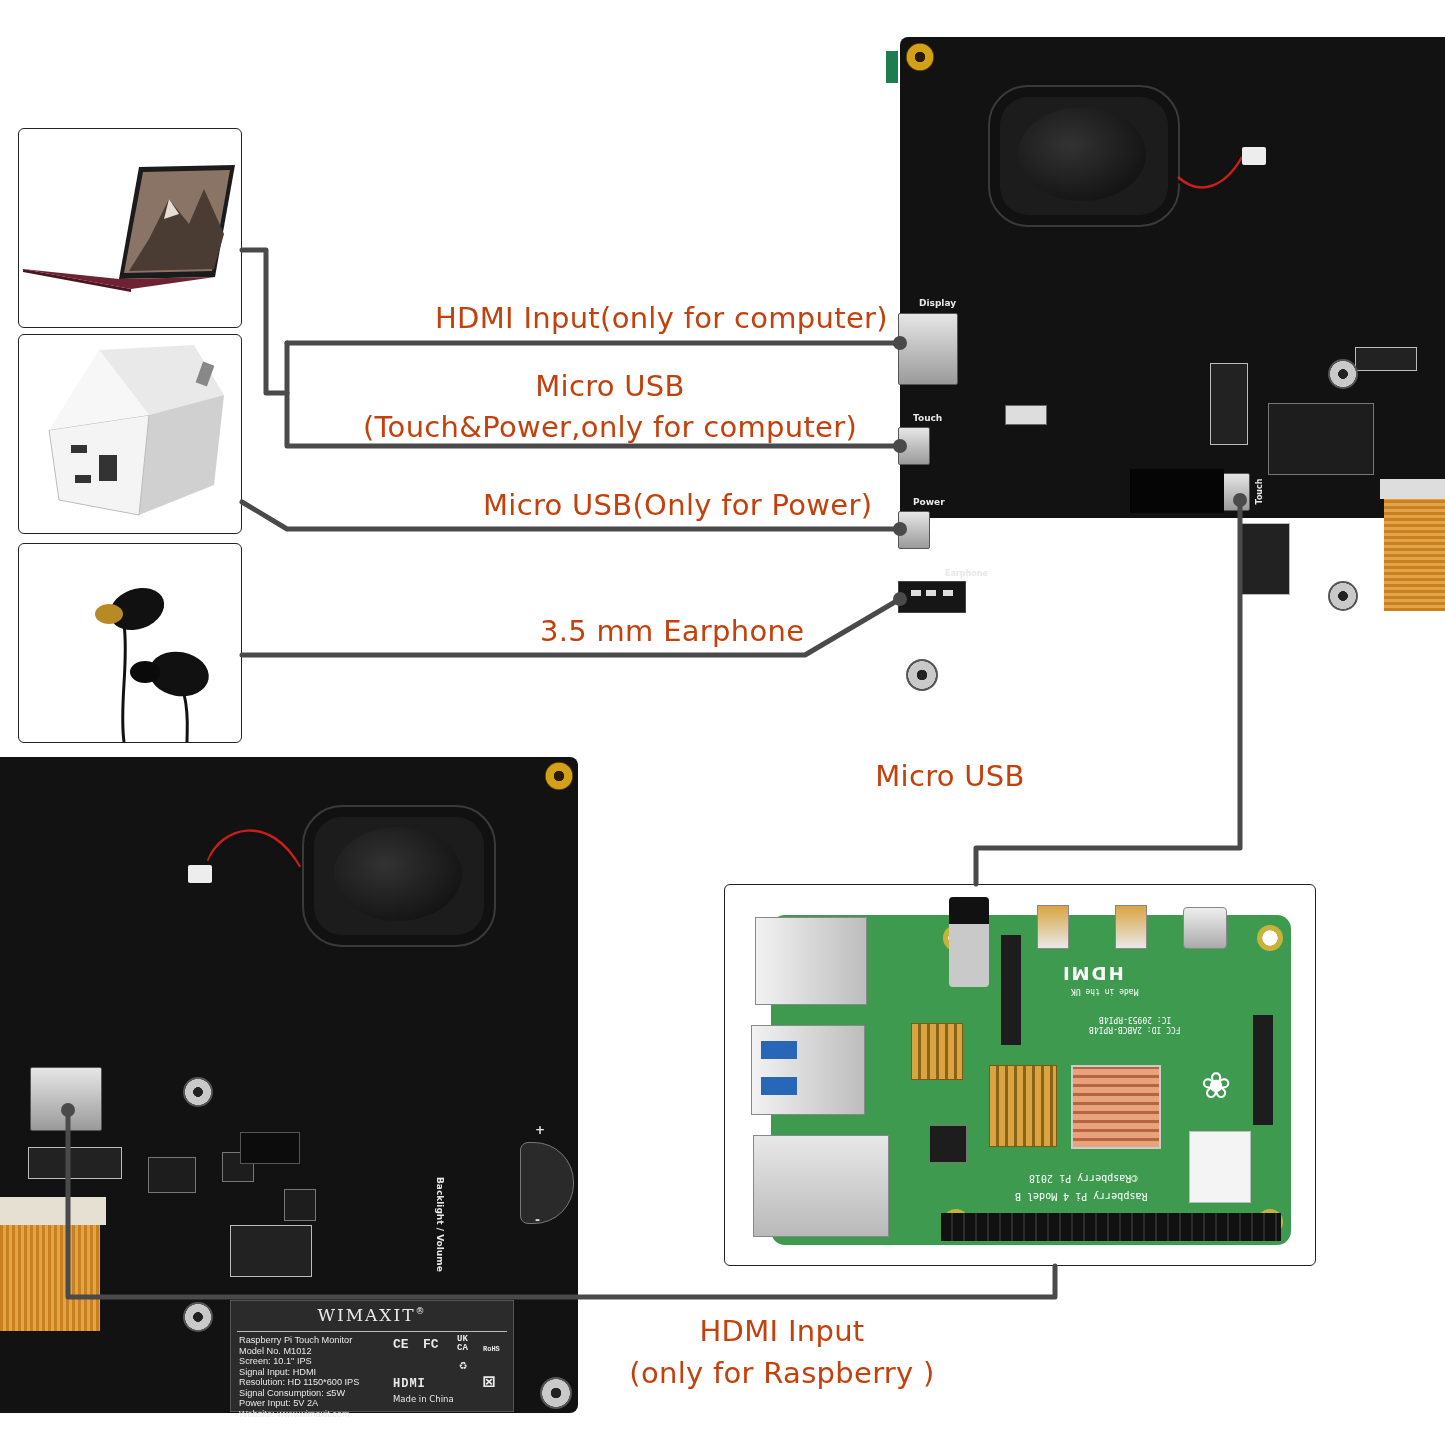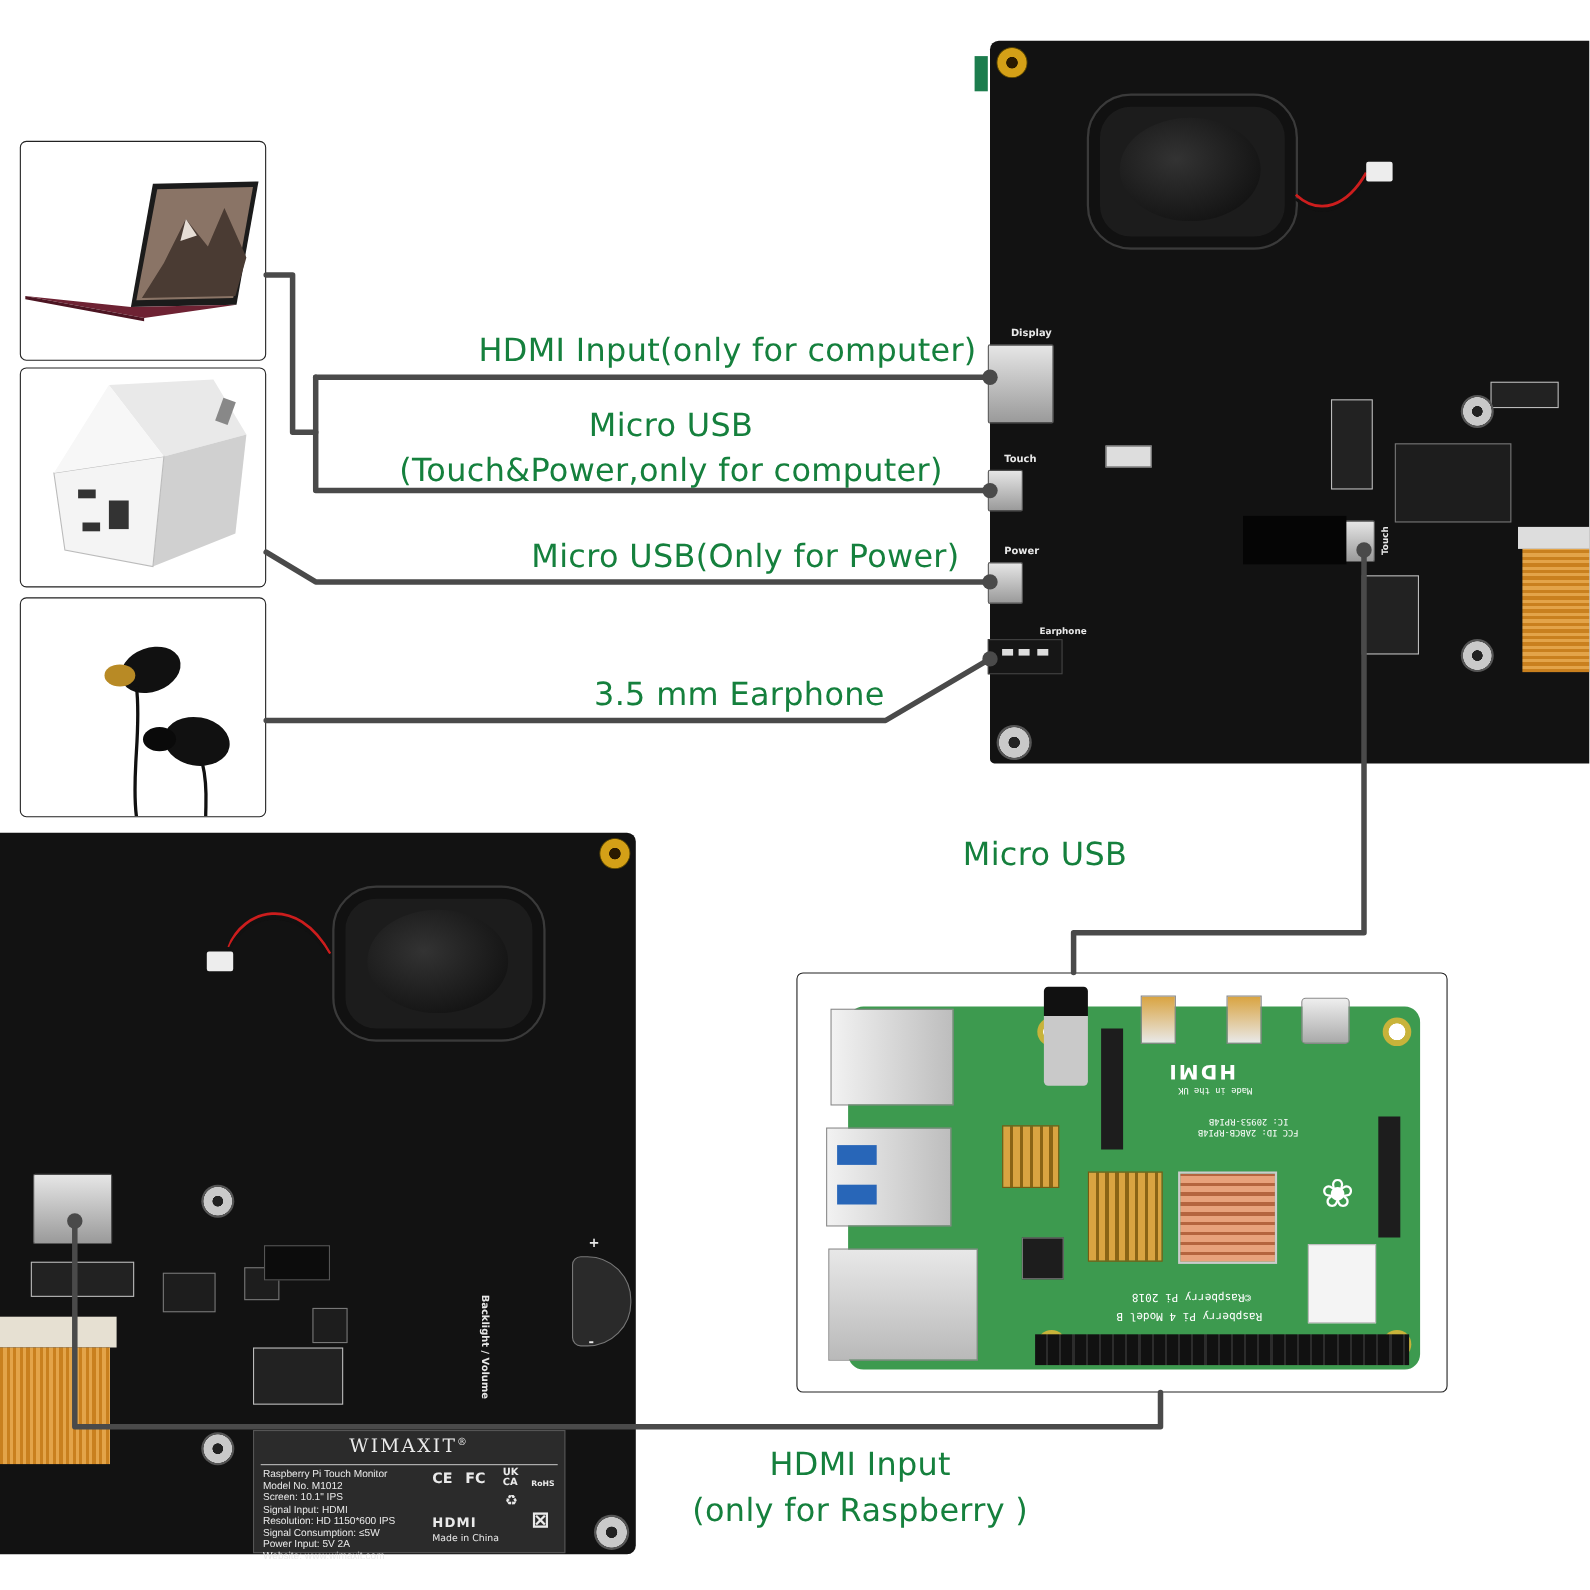--- a/index.html
+++ b/index.html
@@ -1,37 +1,37 @@
 <!DOCTYPE html>
 <html><head>
 <meta charset="utf-8">
 <style>
   html, body { margin:0; padding:0; background:#ffffff; }
   body { width:1445px; height:1445px; position:relative; overflow:hidden;
          font-family:"DejaVu Sans", "Liberation Sans", sans-serif; }
   .abs { position:absolute; }
   .thumb { position:absolute; border:1.5px solid #222; border-radius:6px; background:#fff; overflow:hidden; }
-  .label { position:absolute; color:#15803d; font-size:29px; white-space:nowrap; line-height:1.0; letter-spacing:0.3px; }
+  .label { position:absolute; color:#c2410c; font-size:29px; white-space:nowrap; line-height:1.0; letter-spacing:0.3px; }
   .label.center { text-align:center; }
   .board { position:absolute; background:#121212; }
   .pcb-text { position:absolute; color:#e8e8e8; font-weight:bold; font-size:9px; font-family:"DejaVu Sans", sans-serif; }
   .port-silver { position:absolute; background:linear-gradient(#e6e6e6,#9a9a9a); border:1px solid #555; border-radius:2px; }
   .screw { position:absolute; border-radius:50%; background:radial-gradient(circle,#222 0 22%,#c9c9c9 24% 60%,#555 62%); }
   .screw-gold { position:absolute; border-radius:50%; background:radial-gradient(circle,#2a1a00 0 25%,#d4a017 28% 65%,#6b5200 68%); }
   .speaker { position:absolute; border-radius:40px; background:#1c1c1c; border:2px solid #3a3a3a; box-shadow:inset 0 0 0 10px #111; }
   .speaker .cone { position:absolute; border-radius:50%; background:radial-gradient(ellipse at 40% 40%,#333,#0a0a0a); }
   .chip { position:absolute; background:#1d1d1d; border:1px solid #777; }
   .smd { position:absolute; background:#444; border:1px solid #bbb; }
   .flex { position:absolute; background:repeating-linear-gradient(90deg,#c9801e 0 3px,#e3a449 3px 6px); }
   .flexh { position:absolute; background:repeating-linear-gradient(0deg,#c9801e 0 3px,#e3a449 3px 6px); }
   .labelplate { position:absolute; background:#2b2b2b; border:1px solid #555; color:#eaeaea; }
   .labelplate .brand { position:absolute; left:0; right:0; top:4px; text-align:center; font-family:"DejaVu Serif", serif; font-size:17px; letter-spacing:2px; }
   .labelplate .rule { position:absolute; left:6px; right:6px; top:30px; height:1px; background:#bbb; }
   .labelplate .spec { position:absolute; left:8px; top:34px; font-size:9.2px; line-height:10.5px; font-family:"Liberation Sans", sans-serif; }
-  .labelplate .cert { position:absolute; font-size:13px; font-weight:bold; }
+  .labelplate .cert { position:absolute; font-size:13px; font-weight:bold;font-family:Liberation Mono, monospace; }
   .pi { position:absolute; background:#3d9a4f; border-radius:14px; }
   .pi-hole { position:absolute; width:26px; height:26px; border-radius:50%; background:radial-gradient(circle,#fff 0 40%,#c8b33a 43% 100%); }
   .usb-port { position:absolute; background:linear-gradient(90deg,#f2f2f2,#bdbdbd); border:1px solid #888; }
   .gpio { position:absolute; background:repeating-linear-gradient(90deg,#111 0 10px,#2c2c2c 10px 12px); }
   .heatsink-gold { position:absolute; background:repeating-linear-gradient(90deg,#d9a441 0 6px,#8a6415 6px 9px); border:1px solid #7a5a10; }
   .heatsink-copper { position:absolute; background:repeating-linear-gradient(0deg,#e8a27c 0 6px,#b5653f 6px 9px); border:2px solid #ccc; }
   svg.wires { position:absolute; left:0; top:0; }
 </style>
 </head>
 <body>
@@ -64,21 +64,21 @@
   <svg width="222" height="198" viewBox="0 0 222 198">
     <ellipse cx="118" cy="65" rx="28" ry="20" fill="#111" transform="rotate(-20 118 65)"></ellipse>
     <ellipse cx="90" cy="70" rx="14" ry="10" fill="#b88a25"></ellipse>
     <ellipse cx="160" cy="130" rx="30" ry="22" fill="#111" transform="rotate(10 160 130)"></ellipse>
     <ellipse cx="126" cy="128" rx="15" ry="11" fill="#0a0a0a"></ellipse>
     <path d="M105,80 C110,120 100,160 105,198" stroke="#111" stroke-width="3" fill="none"></path>
     <path d="M165,150 C170,170 168,185 168,198" stroke="#111" stroke-width="3" fill="none"></path>
   </svg>
 </div>
 
-<div class="board" style="left:900px;top:37px;width:545px;height:657px;border-radius:8px 0 0 4px;">
+<div class="board" style="left:900px;top:37px;width:545px;height:481px;border-radius:8px 0 0 4px;">
   <div class="screw-gold" style="left:6px;top:6px;width:28px;height:28px;"></div>
   <div class="abs" style="left:-14px;top:14px;width:12px;height:32px;background:#1c7d4e;"></div>
   <div class="speaker" style="left:88px;top:48px;width:188px;height:138px;">
     <div class="cone" style="left:28px;top:20px;width:128px;height:94px;"></div>
   </div>
   <svg class="abs" style="left:270px;top:100px;" width="90" height="60">
     <path d="M8,40 C30,60 55,50 72,20" stroke="#cc1d1d" stroke-width="2.5" fill="none"></path>
     <path d="M8,44 C30,64 55,54 74,24" stroke="#111" stroke-width="2.5" fill="none"></path>
   </svg>
   <div class="abs" style="left:342px;top:110px;width:24px;height:18px;background:#ededed;border-radius:2px;"></div>

